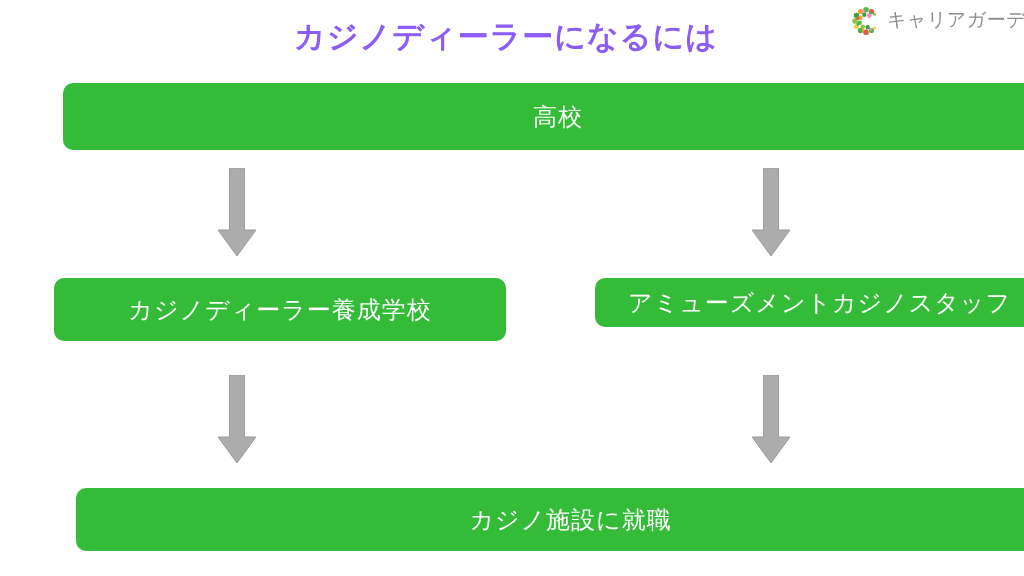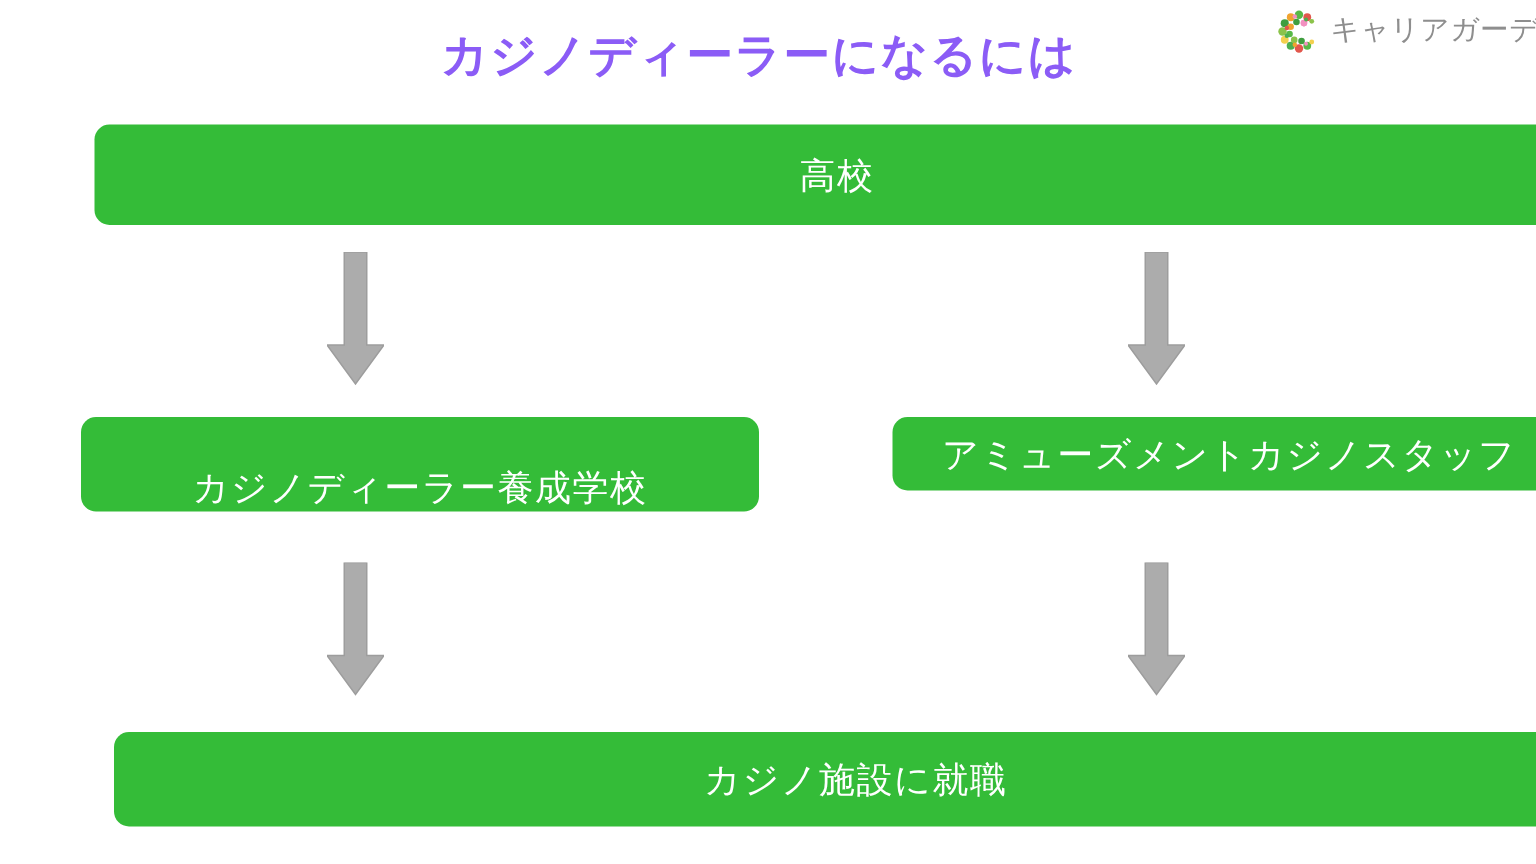--- a/index.html
+++ b/index.html
@@ -36,21 +36,21 @@
     position:absolute;
     background:#34bc38;
     border-radius:10px;
     display:flex;align-items:center;justify-content:center;
     color:#ffffff;
     font-size:24px;
     letter-spacing:1px;
     margin-left:44px;
   }
   .node-top   {left:19px;  top:83px;  width:990px; height:67px;}
-  .node-mid-l {left:10px;  top:278px; width:452px; height:63px;align-items:flex-end;}
+  .node-mid-l {left:10px;  top:278px; width:452px; height:63px;}
   .node-mid-r {left:551px; top:278px; width:449px; height:49px;}
   .node-bottom{left:32px;  top:488px; width:989px; height:63px;text-align:right;}
   .arrow{
     position:absolute;
     width:38px;height:89px;
   }
   .arrow-r1-l{left:218px; top:168px;}
   .arrow-r1-r{left:752px; top:168px;}
   .arrow-r2-l{left:218px; top:375px;}
   .arrow-r2-r{left:752px; top:375px;}

